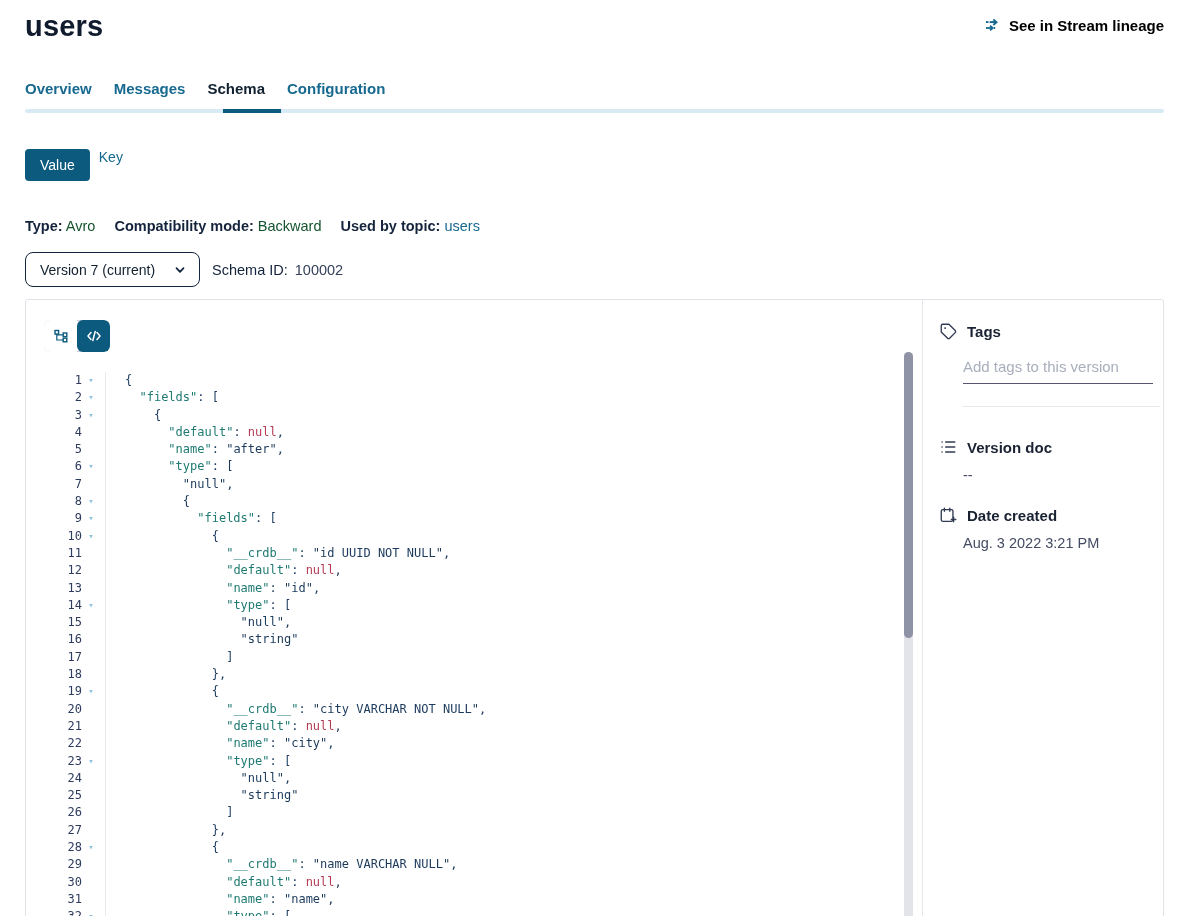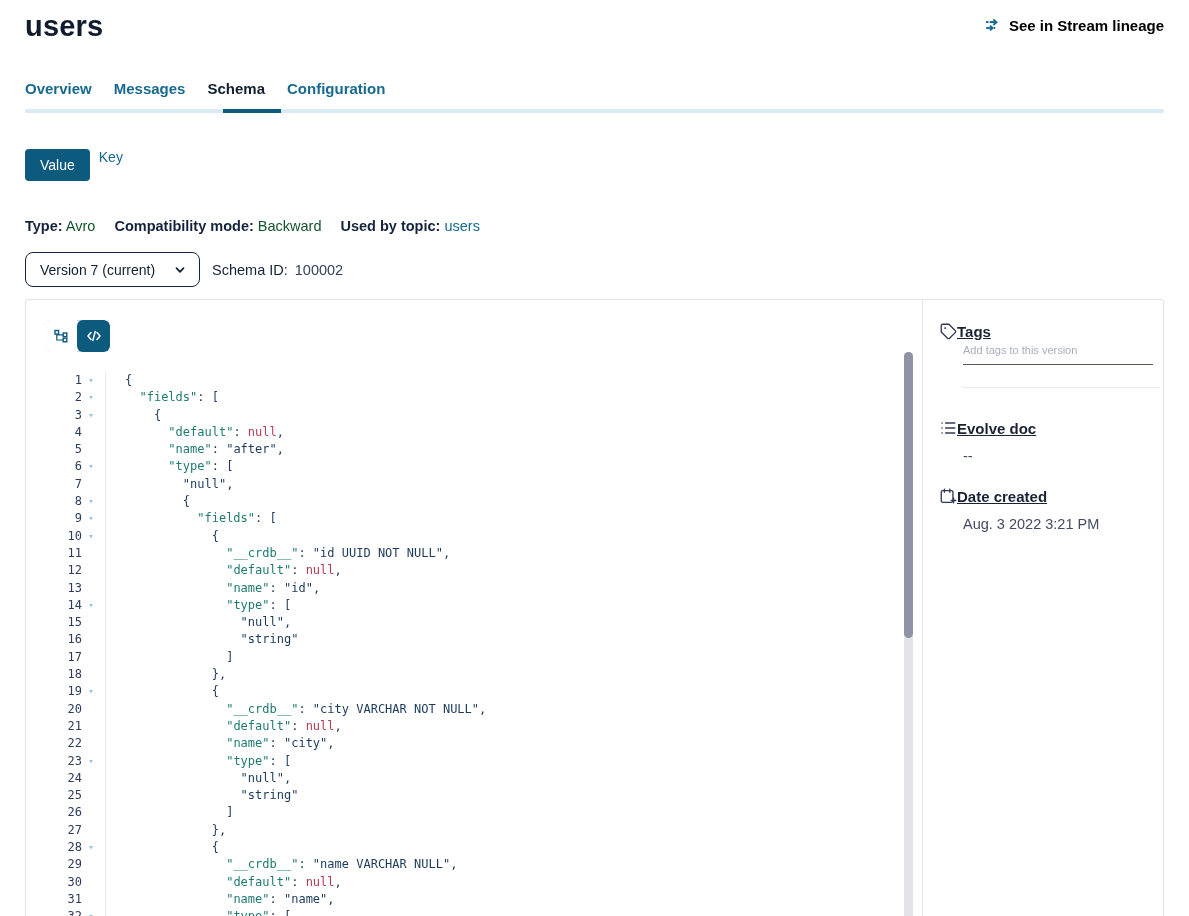--- a/index.html
+++ b/index.html
@@ -75,26 +75,26 @@
   .tok-str { color: #1b3a5c; }
 
   .scrollbar-track { position: absolute; top: 52px; bottom: 0; right: 9px; width: 9px;
     background: #e3e4e9; border-radius: 5px; }
   .scrollbar-thumb { position: absolute; top: 0; left: 0; width: 9px; height: 286px;
     background: #8f93a6; border-radius: 5px; cursor: pointer; }
 
   
   .side { width: 241px; border-left: 1px solid #e5e7ec; padding: 22px 12px 0 16px; flex: 0 0 auto; }
   .side-section { display: block; }
-  .side-head { display: flex; align-items: center; gap: 0; color: #1a2333; text-decoration: underline; }
+  .side-head { display: flex; align-items: center; gap: 10px; color: #1a2333; }
   .side-head .ttl { font-size: 15px; font-weight: 700; }
   .side-head svg { color: #323b55; flex: 0 0 auto; }
   .side-indent { margin-left: 24px; }
-  .tags-input { width: 190px; border: none; border-bottom: 1px solid #565672;
-    font-size: 11px; padding: 4px 0 8px 0; font-family: inherit; color: #404040; background: transparent; }
+  .tags-input { margin-top: 14px; width: 190px; border: none; border-bottom: 1px solid #565672;
+    font-size: 15px; padding: 4px 0 8px 0; font-family: inherit; color: #404040; background: transparent; }
   .tags-input::placeholder { color: #a9aebc; }
   .side-divider { margin: 22px 0 0 -1px; border-top: 1px solid #e7e9ee; width: 198px; }
   .side-val { margin-top: 11px; font-size: 14.5px; color: #444c63; }
   .sec-doc { margin-top: 31px; }
   .sec-date { margin-top: 23px; }
 </style>
 </head>
 <body>
 
 <div class="page">
@@ -251,21 +251,21 @@
           <span style="display:flex;">
             <svg width="18" height="18" viewBox="0 0 20 20" fill="none" stroke="currentColor" stroke-width="1.6" stroke-linecap="round">
               <circle cx="3.4" cy="4.5" r="0.9" fill="currentColor" stroke="none"></circle>
               <circle cx="3.4" cy="10" r="0.9" fill="currentColor" stroke="none"></circle>
               <circle cx="3.4" cy="15.5" r="0.9" fill="currentColor" stroke="none"></circle>
               <line x1="7.4" y1="4.5" x2="17.5" y2="4.5"></line>
               <line x1="7.4" y1="10" x2="17.5" y2="10"></line>
               <line x1="7.4" y1="15.5" x2="17.5" y2="15.5"></line>
             </svg>
           </span>
-          <span class="ttl">Evolve doc</span>
+          <span class="ttl">Version doc</span>
         </div>
         <div class="side-indent side-val">--</div>
       </div>
 
       <div class="side-section sec-date">
         <div class="side-head">
           <span style="display:flex;">
             <svg width="18" height="18" viewBox="0 0 20 20" fill="none" stroke="currentColor" stroke-width="1.5" stroke-linecap="round">
               <rect x="2.5" y="4" width="13" height="13" rx="1.6"></rect>
               <line x1="6" y1="2.3" x2="6" y2="5.8"></line>

